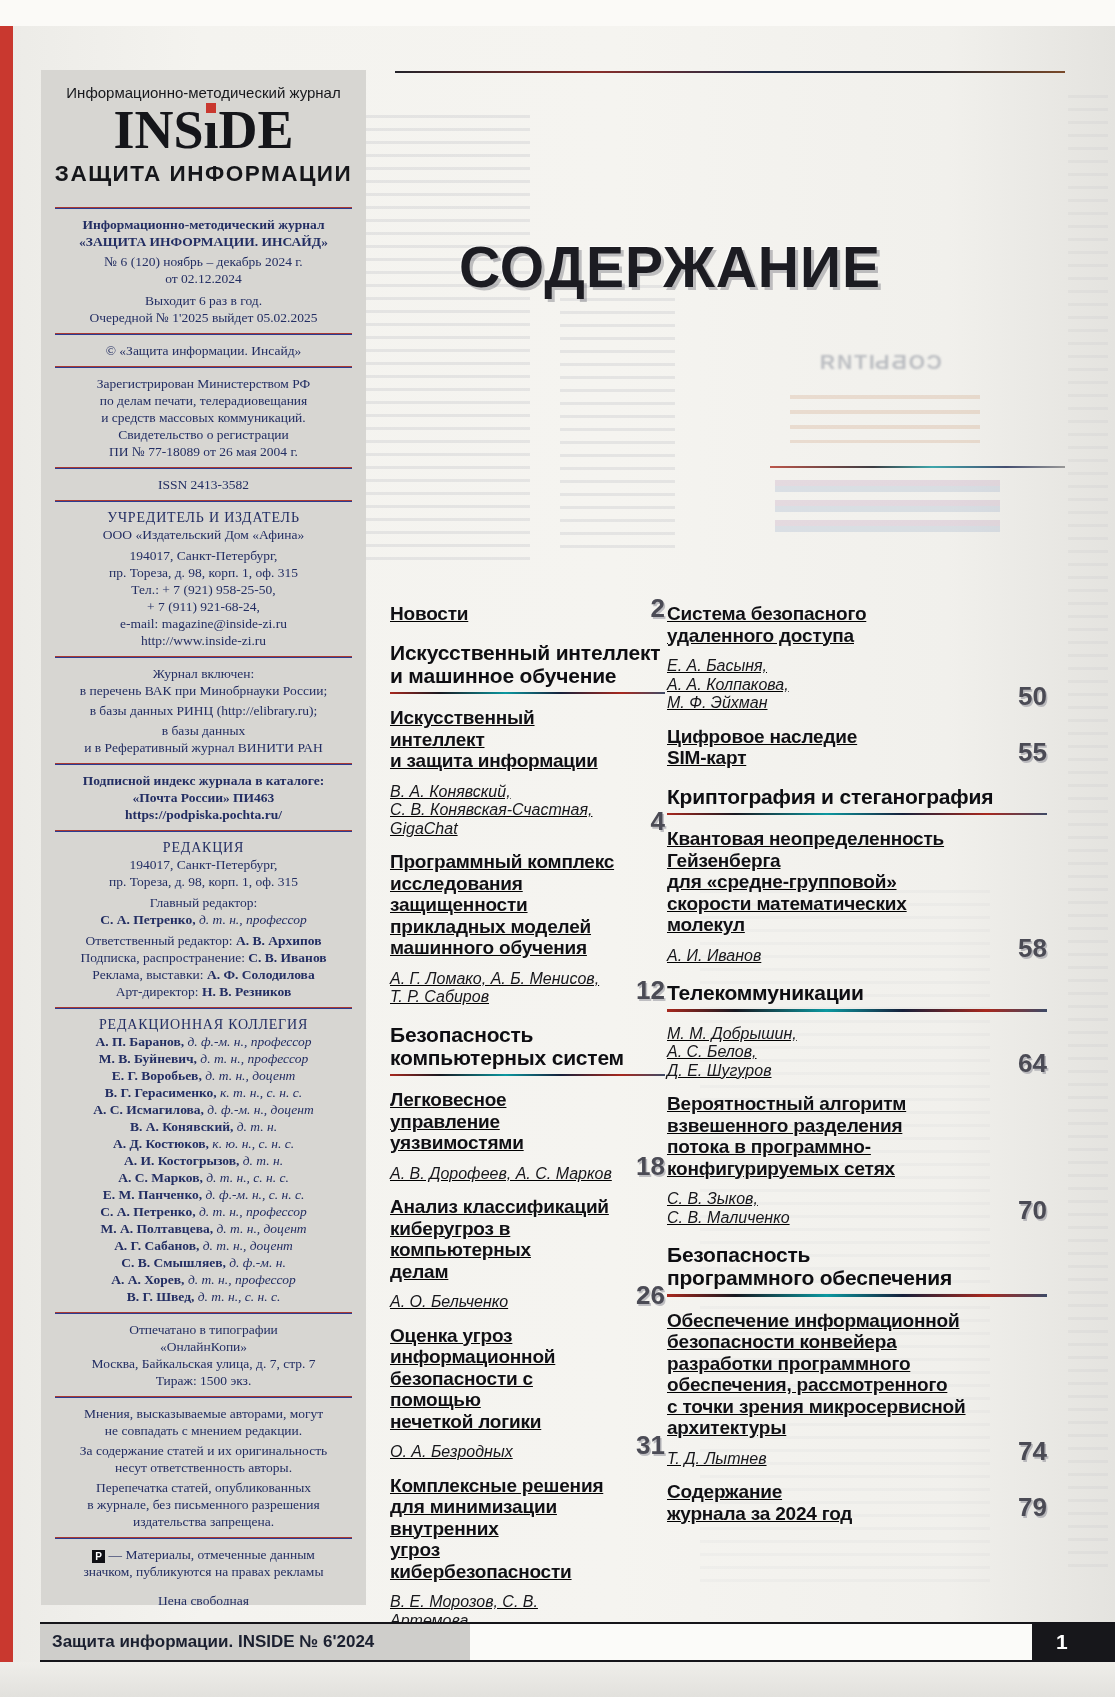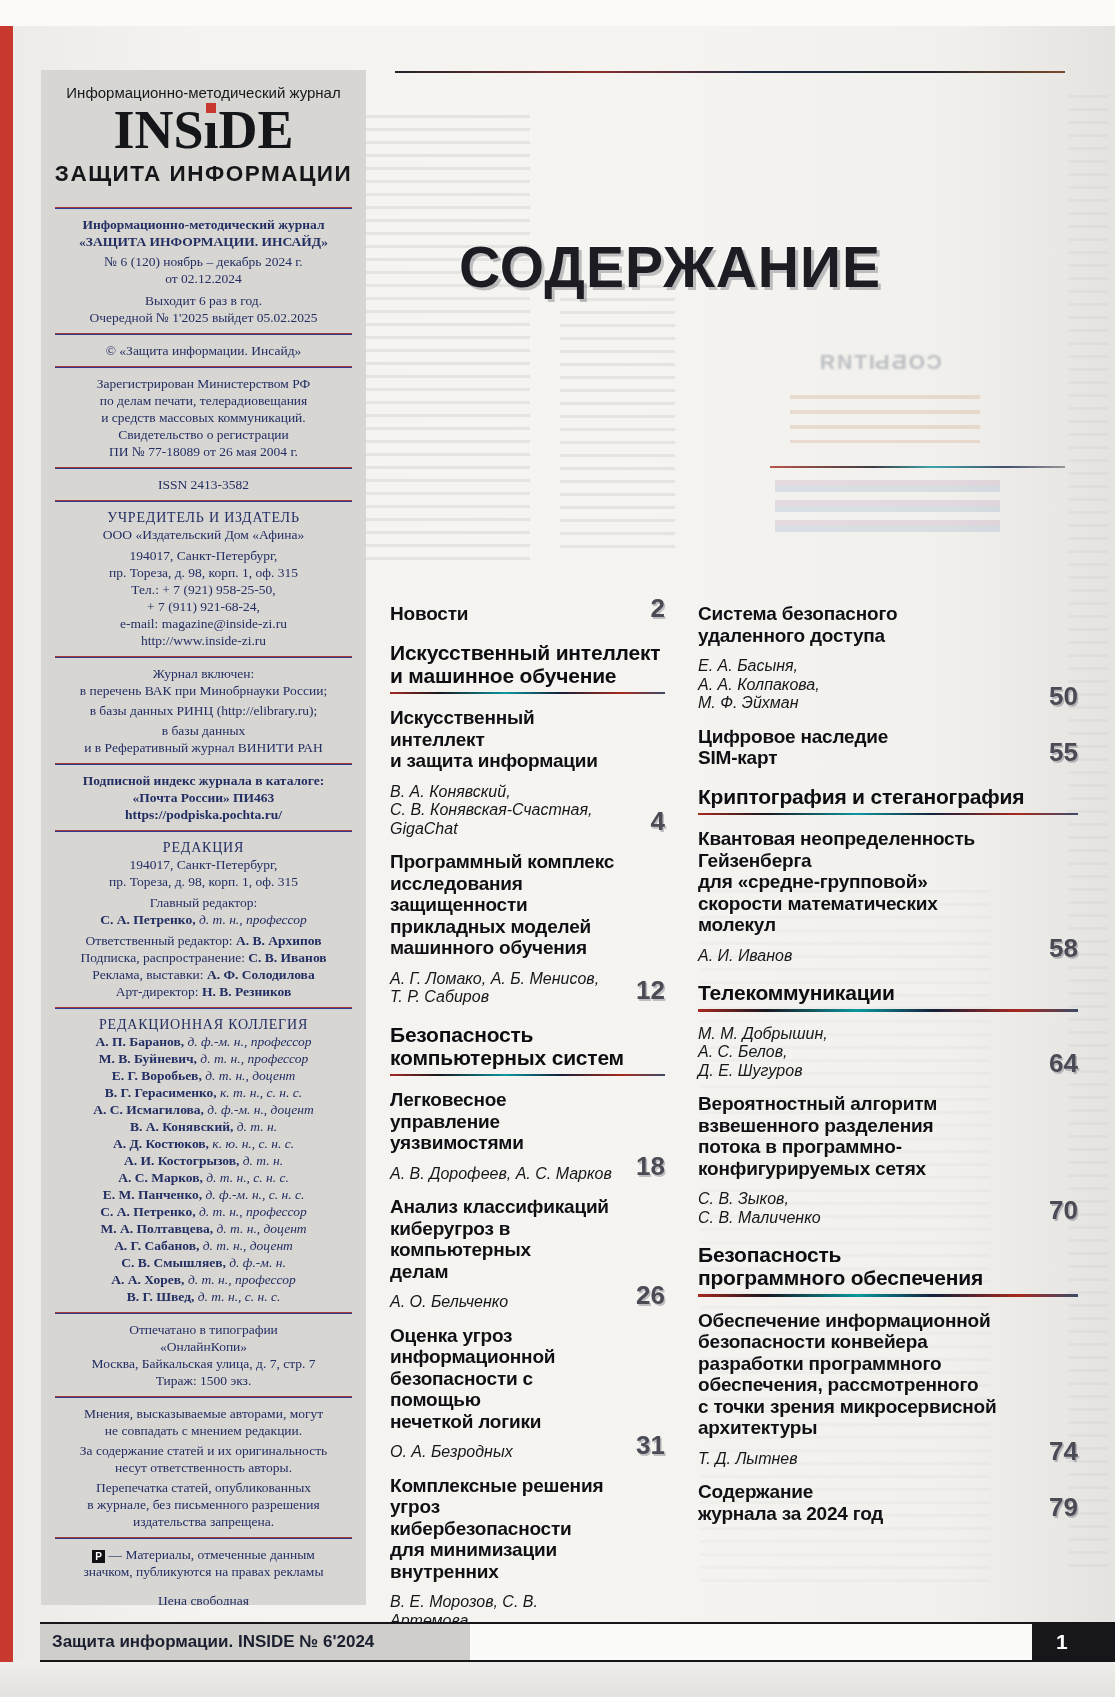--- a/index.html
+++ b/index.html
@@ -44,26 +44,26 @@
   .page-title{
     position:absolute;left:380px;top:196px;width:580px;text-align:center;
     font-size:57px;font-weight:bold;letter-spacing:1px;color:#1c1c22;
     text-shadow:3px 3px 0 rgba(90,90,100,.35), -1px -1px 0 rgba(255,255,255,.65);
   }
   .ghost-rule{position:absolute;left:770px;top:466px;width:295px;height:2px;opacity:.85;
     background:linear-gradient(90deg,#b23a2d,#1d1d24 35%,#1e9aa0 55%,#27335c 80%,#8a8a8a);}
 
   .toc-col{position:absolute;top:590px;}
   #toc-left{left:390px;width:275px;}
-  #toc-right{left:698px;width:380px;}
+  #toc-right{left:667px;width:380px;}
   .toc-section{margin-top:16px;}
   .toc-section .sec-t{font-size:21px;font-weight:bold;line-height:23px;letter-spacing:-.2px;color:#0e0e12;}
   .toc-rule{height:2.5px;margin-top:5px;
     background:linear-gradient(90deg,#a8281e 0%,#181820 18%,#0b98a0 42%,#16203a 62%,#a8281e 84%,#3d4a66 100%);}
-  .toc-item{position:relative;margin-top:13px;padding-right:46px;}
+  .toc-item{position:relative;margin-top:13px;padding-right:46px;text-decoration:underline;}
   .toc-title div{font-size:19px;font-weight:bold;line-height:21.5px;letter-spacing:-.2px;color:#101014;}
   .toc-authors{margin-top:11px;}
   .toc-authors div{font-style:italic;font-size:16px;line-height:18.5px;color:#17171b;}
   .toc-num{position:absolute;right:0;bottom:1px;font-size:26px;font-weight:bold;color:#4b4b55;
     text-shadow:1.5px 1.5px 0 rgba(110,110,125,.4);}
 
   
   .ghost-text{position:absolute;transform:scaleX(-1);filter:blur(1px);font-weight:bold;color:#8e939e;}
   #ghost-sobytiya{left:818px;top:350px;font-size:21px;letter-spacing:2px;opacity:.55;}
   .ghost-block{position:absolute;filter:blur(.6px);
@@ -292,22 +292,22 @@
         <div>нечеткой логики</div>
       </div>
       <div class="toc-authors">
         <div>О. А. Безродных</div>
       </div>
       <span class="toc-num">31</span>
     </div>
     <div class="toc-item">
       <div class="toc-title">
         <div>Комплексные решения</div>
+        <div>для минимизации внутренних</div>
         <div>угроз кибербезопасности</div>
-        <div>для минимизации внутренних</div>
       </div>
       <div class="toc-authors">
         <div>В. Е. Морозов, С. В. Артемова,</div>
         <div>А. А. Бакаев, Е. С. Митяков,</div>
         <div>Ж. Г. Вегера</div>
       </div>
       <span class="toc-num">36</span>
     </div>
     <div class="toc-item">
       <div class="toc-title">

